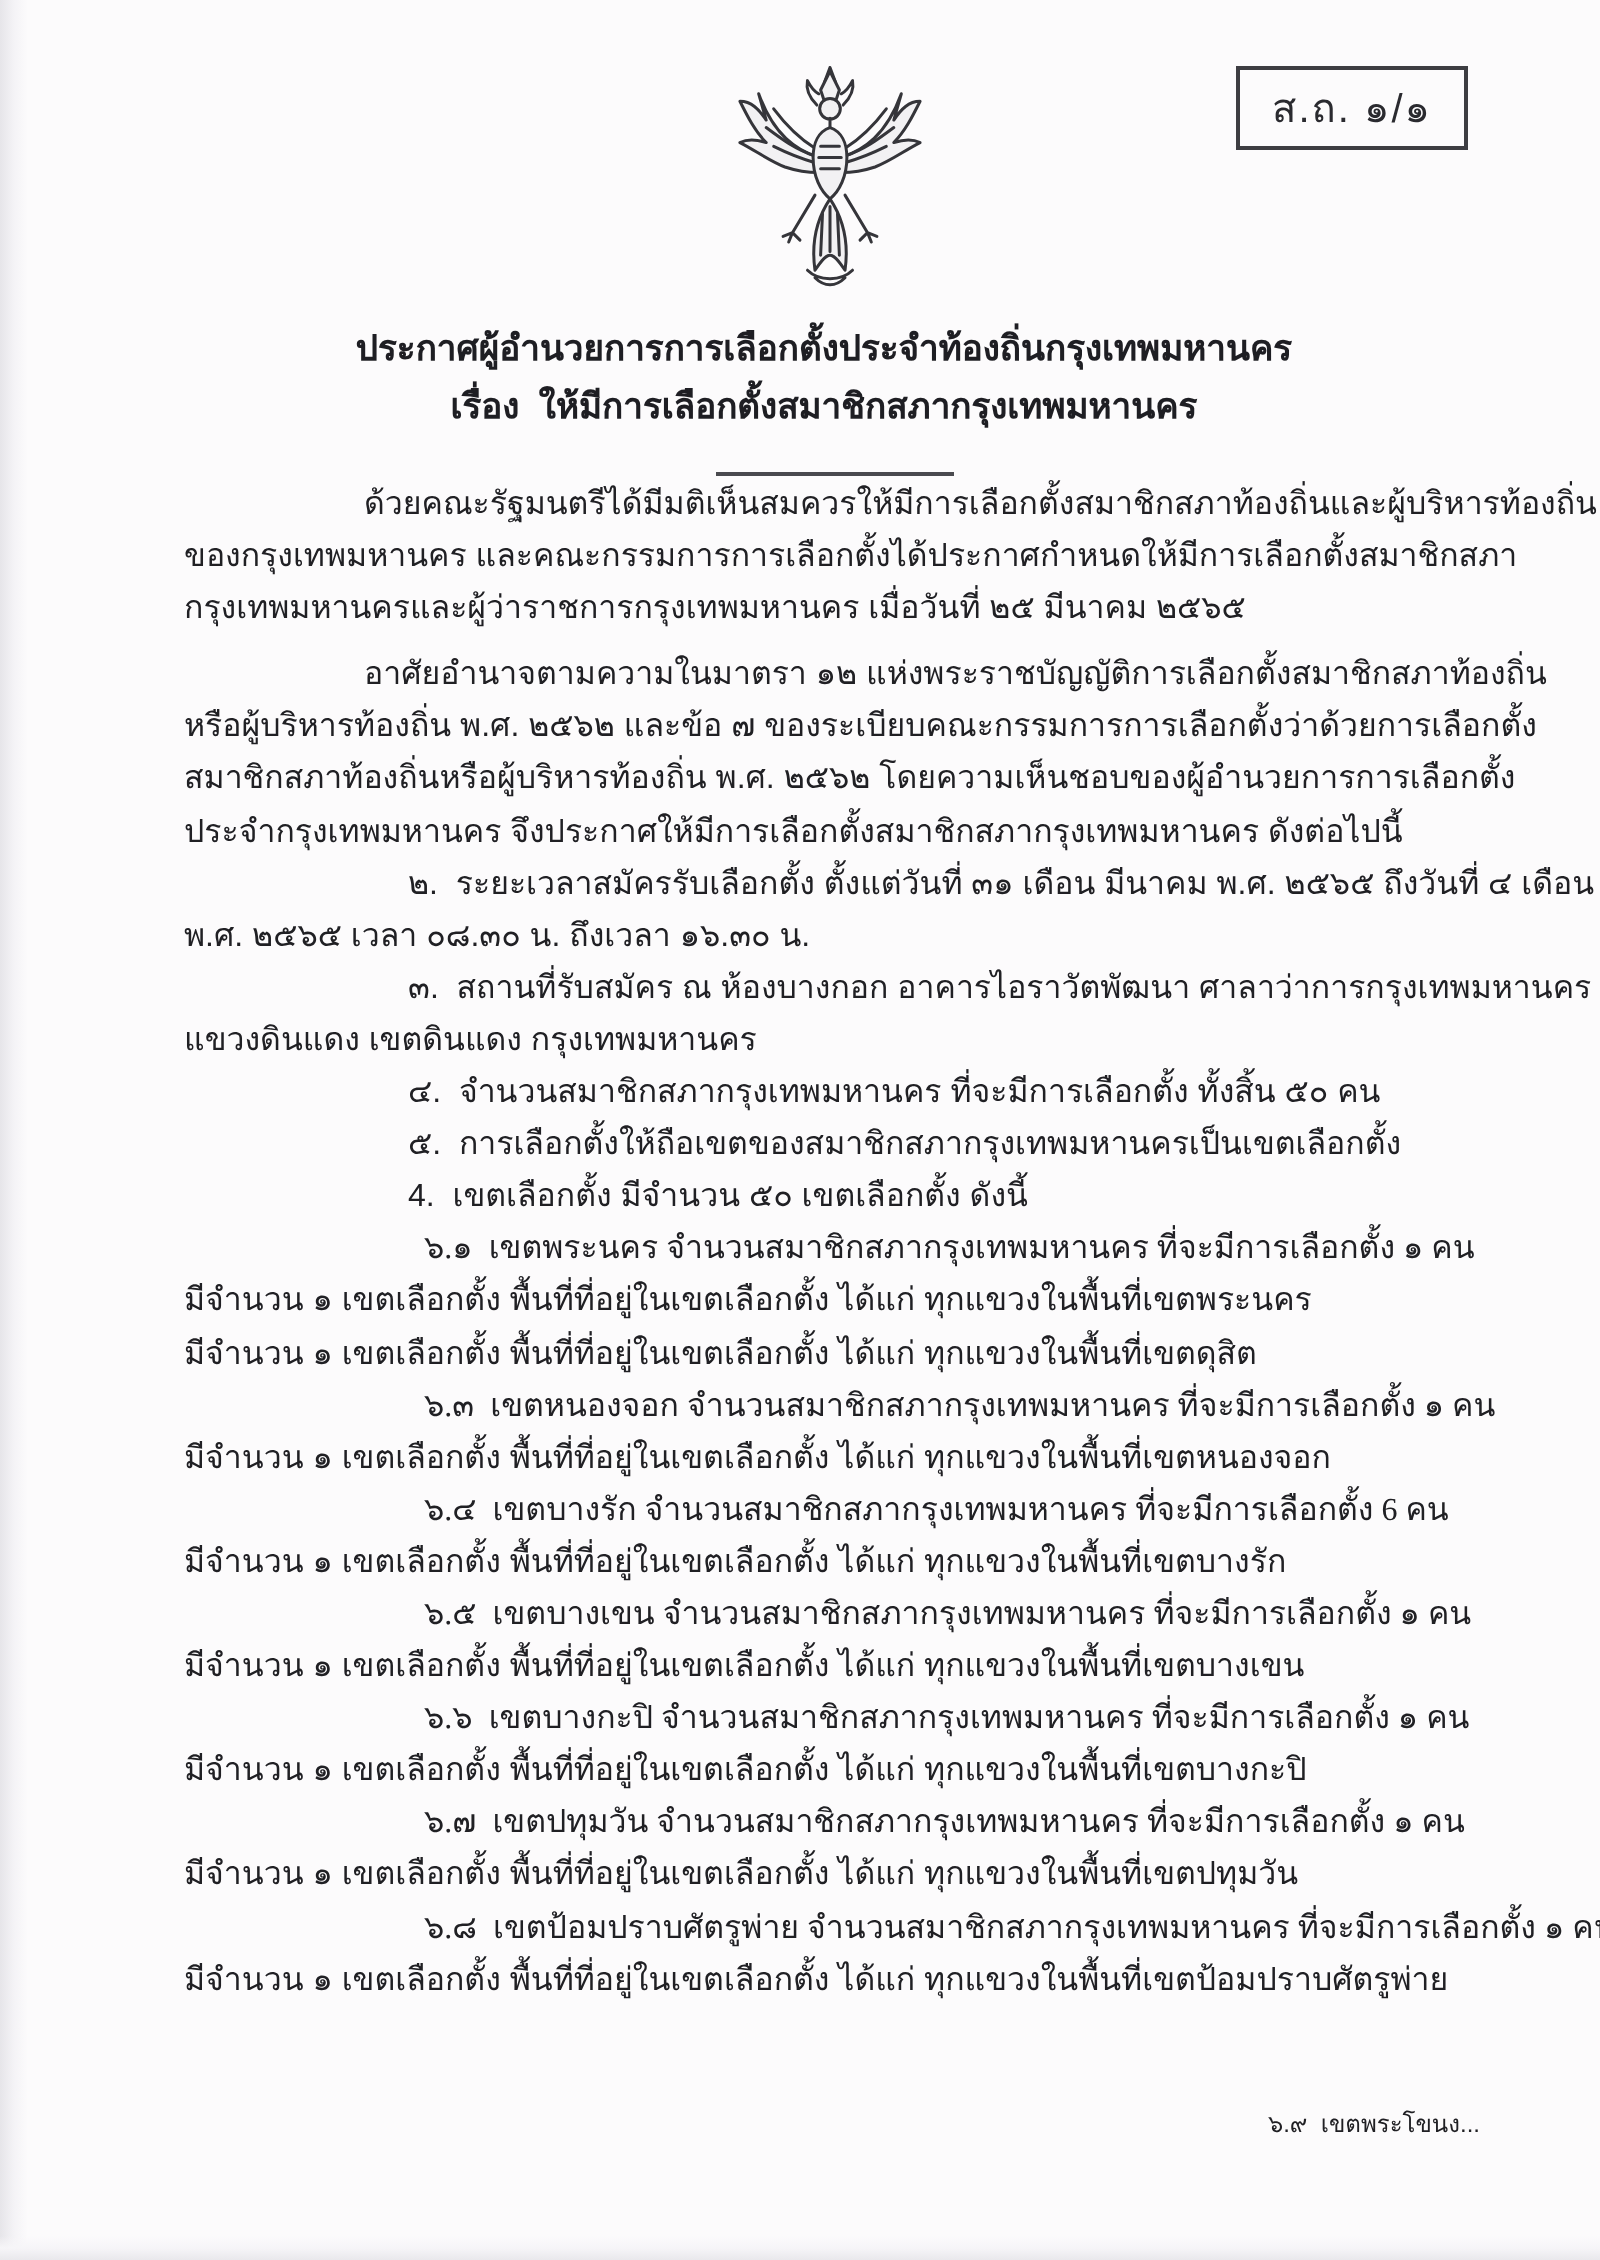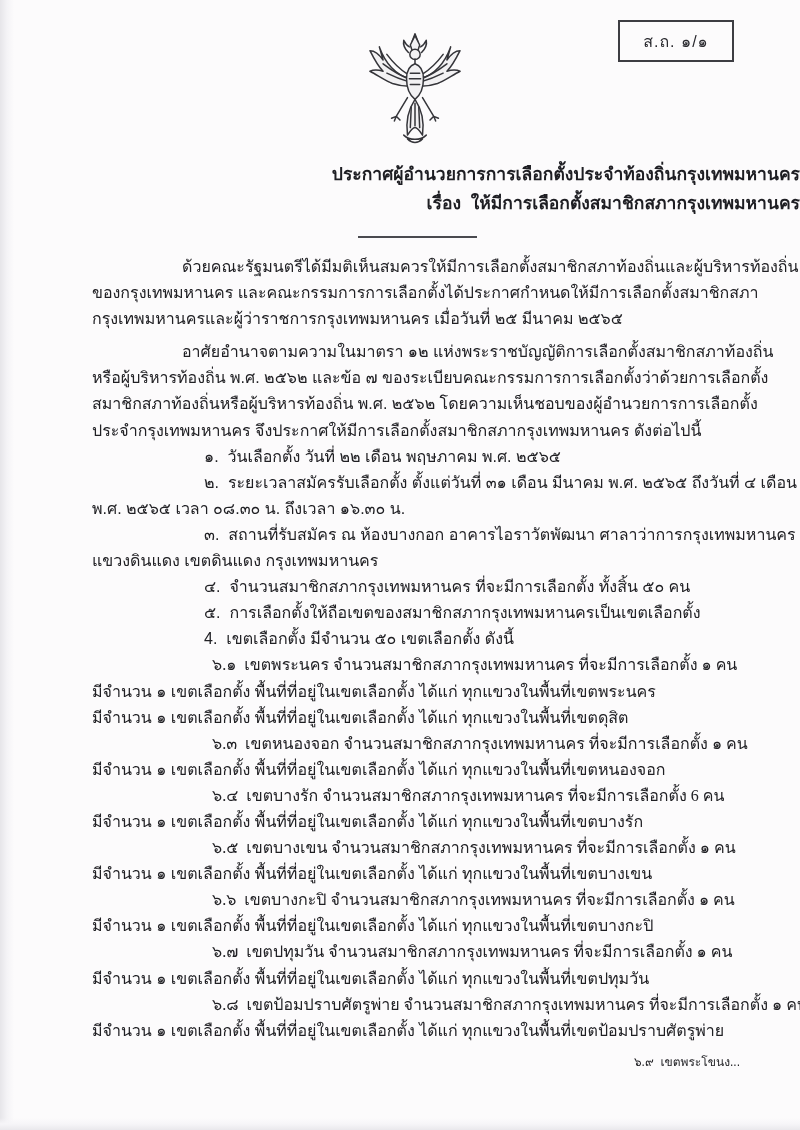--- a/index.html
+++ b/index.html
@@ -13,40 +13,40 @@
   }
   .page{
     position:absolute;inset:0;
     background:linear-gradient(90deg,#e6e5e9 0px,#f4f3f6 7px,#fcfbfc 14px);
   }
   .page::after{ 
     content:"";position:absolute;left:0;right:0;bottom:0;height:12px;
     background:linear-gradient(0deg,#e9e8ec 0px,#f6f5f8 6px,rgba(252,251,252,0) 12px);
   }
   .stamp{
-    position:absolute;top:20px;right:66px;width:112px;height:38px;
+    position:absolute;top:33px;right:66px;width:112px;height:38px;
     border:2px solid #3d3d42;
     display:flex;align-items:center;justify-content:center;
-    font-size:16px;letter-spacing:1px;color:#2a2a2f;
+    font-size:20px;letter-spacing:1px;color:#2a2a2f;
   }
   .emblem{
     position:absolute;top:30px;left:358px;width:114px;height:122px;
   }
   .titles{
-    position:absolute;top:160px;left:0;right:0;text-align:right;margin-left:24px;
+    position:absolute;top:160px;left:0;right:0;text-align:center;margin-left:24px;
   }
   .title-line{
     font-size:17.5px;font-weight:bold;color:#1e1e23;
     line-height:29px;white-space:pre;
   }
   .divider{
     position:absolute;top:236px;left:358px;width:119px;height:2px;background:#4a4a4f;
   }
   .doc-body{
-    position:absolute;top:254px;left:92px;width:630px;
+    position:absolute;top:240px;left:92px;width:630px;
     font-size:16px;line-height:26.1px;color:#202024;
   }
   .line{white-space:pre;}
   .line.para-first{padding-left:90px;}
   .line.cont{padding-left:0;}
   .line.item{padding-left:112px;}
   .line.subitem{padding-left:120px;font-family:Liberation Serif, serif;}
   .line.gap-before{margin-top:7px;}
   .continuation{
     position:absolute;top:1052px;left:92px;width:648px;
@@ -103,21 +103,20 @@
   <div class="divider"></div>
 
   <div class="doc-body">
       <div class="line para-first">ด้วยคณะรัฐมนตรีได้มีมติเห็นสมควรให้มีการเลือกตั้งสมาชิกสภาท้องถิ่นและผู้บริหารท้องถิ่น</div>
       <div class="line cont">ของกรุงเทพมหานคร และคณะกรรมการการเลือกตั้งได้ประกาศกำหนดให้มีการเลือกตั้งสมาชิกสภา</div>
       <div class="line cont">กรุงเทพมหานครและผู้ว่าราชการกรุงเทพมหานคร เมื่อวันที่ ๒๕ มีนาคม ๒๕๖๕</div>
       <div class="line para-first gap-before">อาศัยอำนาจตามความในมาตรา ๑๒ แห่งพระราชบัญญัติการเลือกตั้งสมาชิกสภาท้องถิ่น</div>
       <div class="line cont">หรือผู้บริหารท้องถิ่น พ.ศ. ๒๕๖๒ และข้อ ๗ ของระเบียบคณะกรรมการการเลือกตั้งว่าด้วยการเลือกตั้ง</div>
       <div class="line cont">สมาชิกสภาท้องถิ่นหรือผู้บริหารท้องถิ่น พ.ศ. ๒๕๖๒ โดยความเห็นชอบของผู้อำนวยการการเลือกตั้ง</div>
       <div class="line cont">ประจำกรุงเทพมหานคร จึงประกาศให้มีการเลือกตั้งสมาชิกสภากรุงเทพมหานคร ดังต่อไปนี้</div>
-      <div class="line item">๑.  วันเลือกตั้ง วันที่ ๒๒ เดือน พฤษภาคม พ.ศ. ๒๕๖๕</div>
       <div class="line item">๒.  ระยะเวลาสมัครรับเลือกตั้ง ตั้งแต่วันที่ ๓๑ เดือน มีนาคม พ.ศ. ๒๕๖๕ ถึงวันที่ ๔ เดือน เมษายน</div>
       <div class="line cont">พ.ศ. ๒๕๖๕ เวลา ๐๘.๓๐ น. ถึงเวลา ๑๖.๓๐ น.</div>
       <div class="line item">๓.  สถานที่รับสมัคร ณ ห้องบางกอก อาคารไอราวัตพัฒนา ศาลาว่าการกรุงเทพมหานคร</div>
       <div class="line cont">แขวงดินแดง เขตดินแดง กรุงเทพมหานคร</div>
       <div class="line item">๔.  จำนวนสมาชิกสภากรุงเทพมหานคร ที่จะมีการเลือกตั้ง ทั้งสิ้น ๕๐ คน</div>
       <div class="line item">๕.  การเลือกตั้งให้ถือเขตของสมาชิกสภากรุงเทพมหานครเป็นเขตเลือกตั้ง</div>
       <div class="line item">4.  เขตเลือกตั้ง มีจำนวน ๕๐ เขตเลือกตั้ง ดังนี้</div>
       <div class="line subitem">๖.๑  เขตพระนคร จำนวนสมาชิกสภากรุงเทพมหานคร ที่จะมีการเลือกตั้ง ๑ คน</div>
       <div class="line cont">มีจำนวน ๑ เขตเลือกตั้ง พื้นที่ที่อยู่ในเขตเลือกตั้ง ได้แก่ ทุกแขวงในพื้นที่เขตพระนคร</div>
       <div class="line cont">มีจำนวน ๑ เขตเลือกตั้ง พื้นที่ที่อยู่ในเขตเลือกตั้ง ได้แก่ ทุกแขวงในพื้นที่เขตดุสิต</div>

